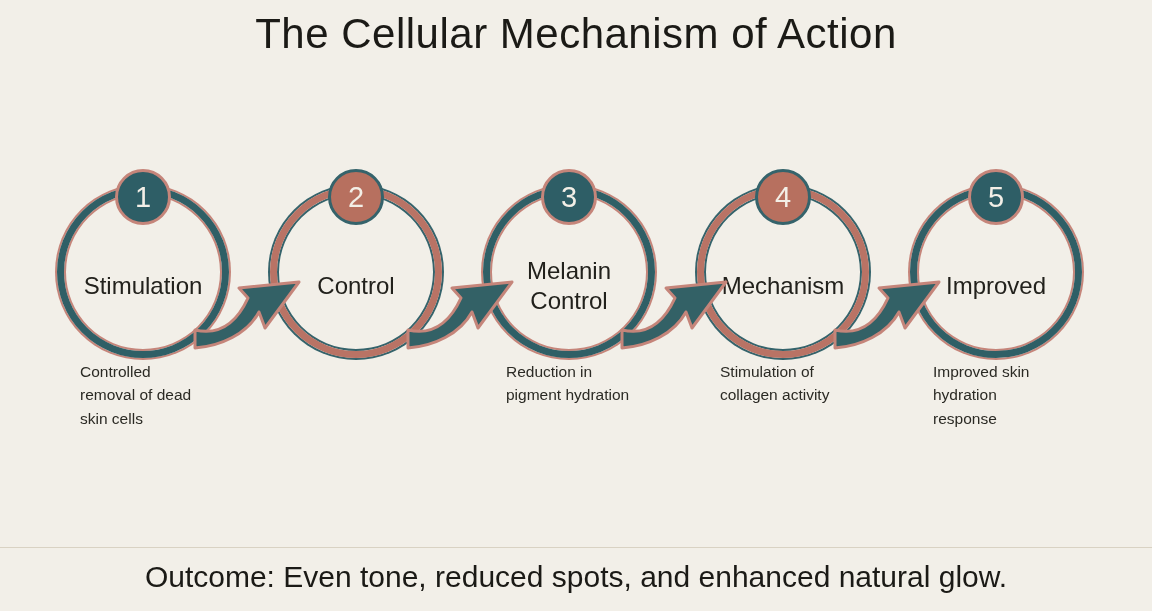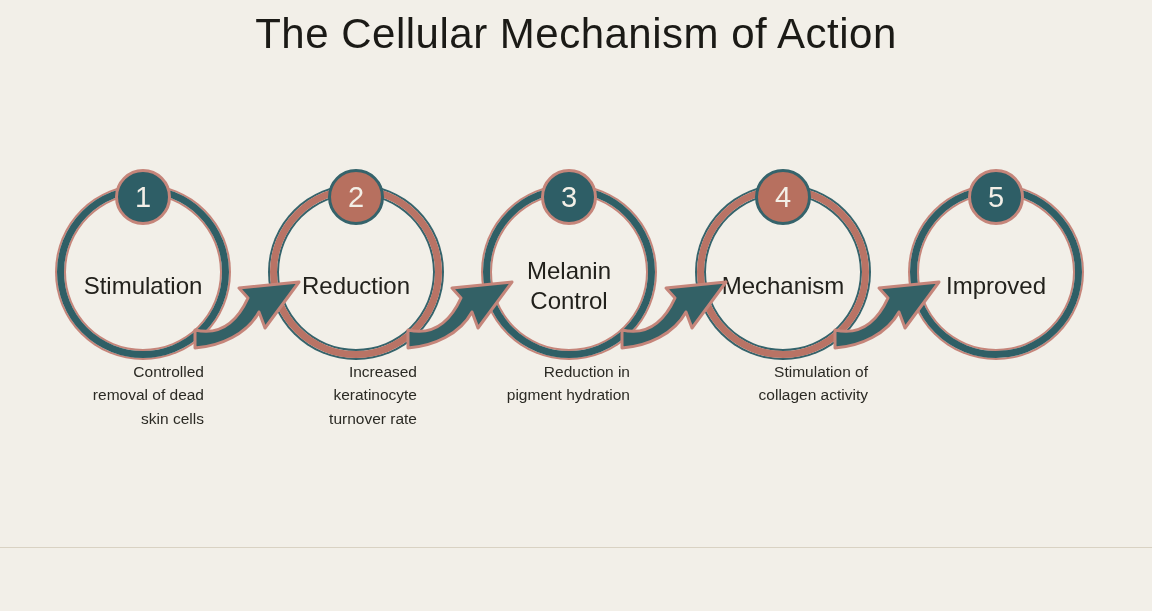--- a/index.html
+++ b/index.html
@@ -33,21 +33,21 @@
   }
   .badge.teal{background:#2e5e66;border:3px solid #c5857a;}
   .badge.salmon{background:#b7705f;border:3px solid #35636b;}
   .step-label{
     position:absolute;inset:0;display:flex;align-items:center;justify-content:center;
     text-align:center;font-size:24px;line-height:1.25;color:#22211c;
     padding:0 16px;box-sizing:border-box;transform:translateY(14px);
     z-index:2;
   }
   .caption{
-    position:absolute;top:360px;width:124px;text-align:right;
+    position:absolute;top:360px;width:124px;text-align:left;
     font-size:15.5px;line-height:1.5;color:#2b2a24;
   }
   .flow-arrow{position:absolute;top:252px;width:112px;height:104px;z-index:4;}
   .divider{
     position:absolute;top:547px;left:0;width:100%;height:1px;
     background:#d9d2c3;
   }
   .outcome{
     position:absolute;top:560px;left:0;width:100%;
     text-align:center;font-size:30px;color:#1b1a16;
@@ -67,59 +67,60 @@
     </div>
     <div class="step-label">Stimulation</div>
   </div>
   <div class="caption" style="left:80px;">Controlled removal of dead skin cells</div>
 
   <div class="step" style="left:270px;">
     <div class="ring salmon"></div>
     <div class="badge salmon">
       <span>2</span>
     </div>
-    <div class="step-label">Reduction</div>
+    <div class="step-label">Control</div>
   </div>
-  <div class="caption" style="left:293px;">Increased keratinocyte turnover rate</div>
 
   <div class="step" style="left:483px;">
     <div class="ring teal"></div>
     <div class="badge teal">
       <span>3</span>
     </div>
     <div class="step-label">Melanin Control</div>
   </div>
   <div class="caption" style="left:506px;">Reduction in pigment hydration</div>
 
   <div class="step" style="left:697px;">
     <div class="ring salmon"></div>
     <div class="badge salmon">
       <span>4</span>
     </div>
     <div class="step-label">Mechanism</div>
   </div>
-  <div class="caption" style="left:744px;">Stimulation of collagen activity</div>
+  <div class="caption" style="left:720px;">Stimulation of collagen activity</div>
 
   <div class="step" style="left:910px;">
     <div class="ring teal"></div>
     <div class="badge teal">
       <span>5</span>
     </div>
     <div class="step-label">Improved</div>
   </div>
+  <div class="caption" style="left:933px;">Improved skin hydration response</div>
 
   <svg class="flow-arrow" style="left:193px;" viewBox="0 0 112 104">
     <path d="M2,78 C28,84 44,70 55,46 L46,36 L106,30 L72,76 L66,60 C54,82 28,94 2,96 Z" fill="#336166" stroke="#c5857a" stroke-width="3" stroke-linejoin="round"></path>
   </svg>
   <svg class="flow-arrow" style="left:406px;" viewBox="0 0 112 104">
     <path d="M2,78 C28,84 44,70 55,46 L46,36 L106,30 L72,76 L66,60 C54,82 28,94 2,96 Z" fill="#336166" stroke="#c5857a" stroke-width="3" stroke-linejoin="round"></path>
   </svg>
   <svg class="flow-arrow" style="left:620px;" viewBox="0 0 112 104">
     <path d="M2,78 C28,84 44,70 55,46 L46,36 L106,30 L72,76 L66,60 C54,82 28,94 2,96 Z" fill="#336166" stroke="#c5857a" stroke-width="3" stroke-linejoin="round"></path>
   </svg>
   <svg class="flow-arrow" style="left:833px;" viewBox="0 0 112 104">
     <path d="M2,78 C28,84 44,70 55,46 L46,36 L106,30 L72,76 L66,60 C54,82 28,94 2,96 Z" fill="#336166" stroke="#c5857a" stroke-width="3" stroke-linejoin="round"></path>
   </svg>
 
   <div class="divider"></div>
 
+  <div class="outcome">Outcome: Even tone, reduced spots, and enhanced natural glow.</div>
 
 </div>
 
 </body></html>

